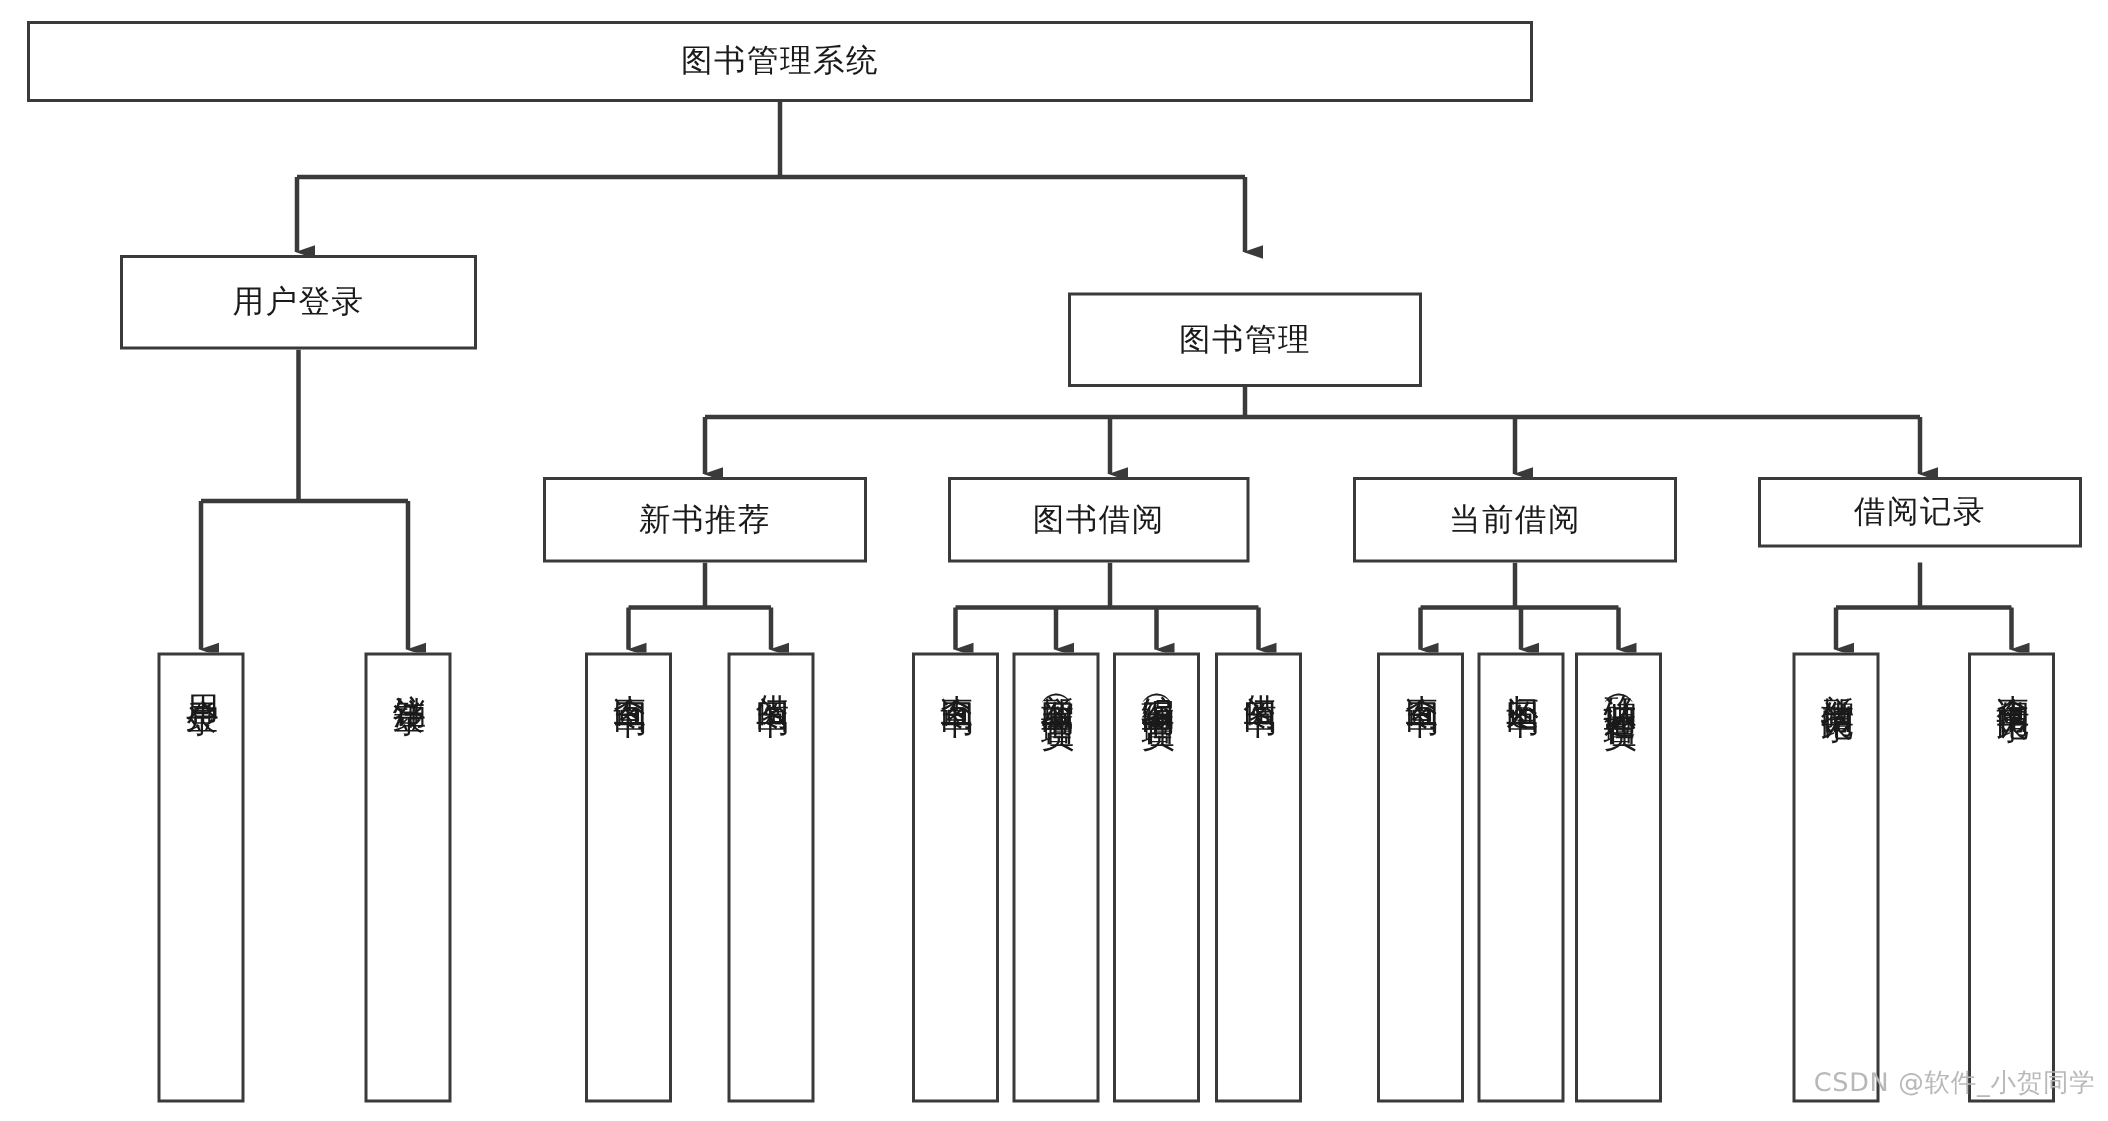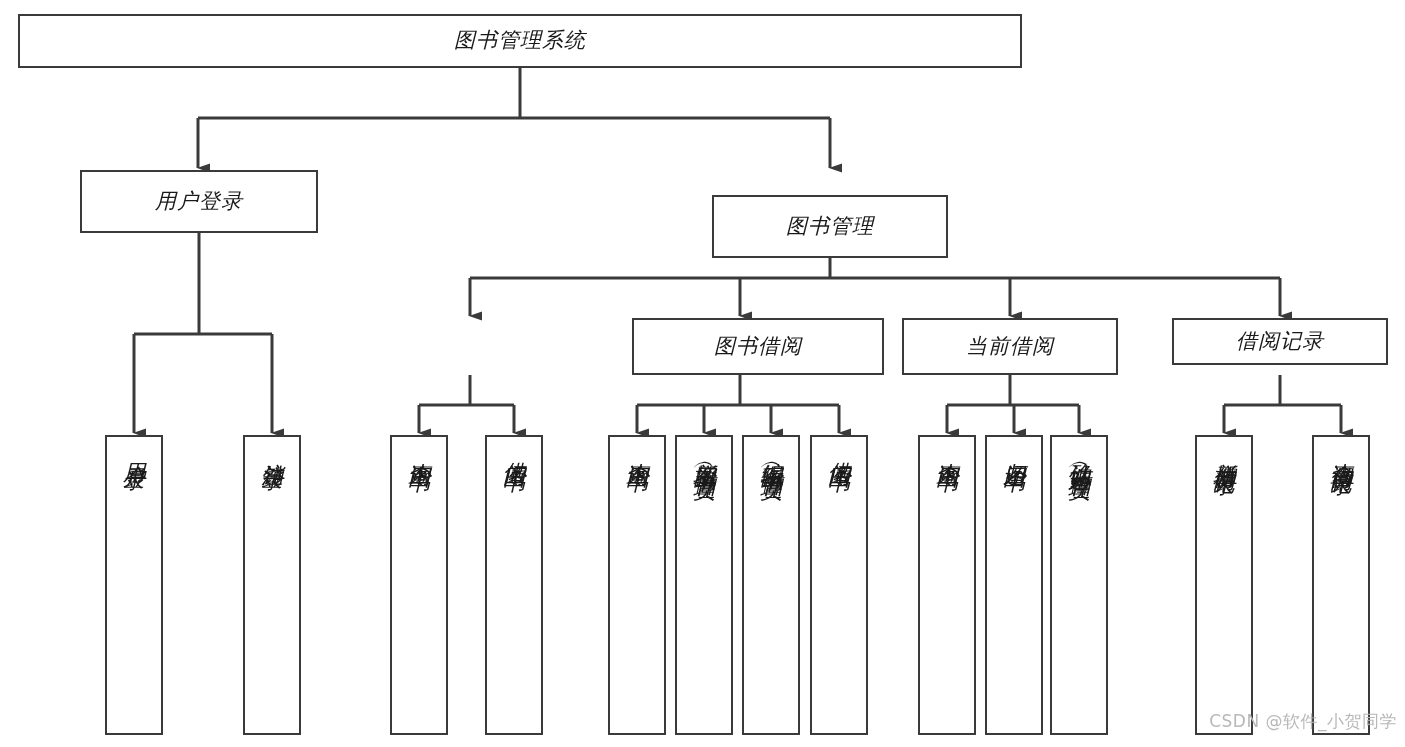--- a/index.html
+++ b/index.html
@@ -27,21 +27,20 @@
   }
   .node {
     position: absolute;
     box-sizing: border-box;
     background: #ffffff;
     border: 2.5px solid #3a3a3a;
     display: flex;
     align-items: center;
     justify-content: center;
     color: #1a1a1a;
-    font-style: italic;
   }
   .node-h {
     font-size: 21px;
     line-height: 1.2;
     letter-spacing: 1px;
     white-space: nowrap;
   }
   .node-v {
     align-items: flex-start;
     justify-content: center;
@@ -128,21 +127,24 @@
     <span>图书管理系统</span>
   </div>
 
   <div class="node node-h" style="left:80px; top:170px; width:238px; height:63px;">
     <span>用户登录</span>
   </div>
   <div class="node node-h" style="left:712px; top:170px; width:236px; height:63px;margin-top:25px;">
     <span>图书管理</span>
   </div>
 
-  <div class="node node-h" style="left:632px; top:318px; width:252px; height:57px;">
+  <div class="node node-h" style="left:362px; top:318px; width:216px; height:57px;">
+    <span>新书推荐</span>
+  </div>
+  <div class="node node-h" style="left:632px; top:318px; width:201px; height:57px;">
     <span>图书借阅</span>
   </div>
   <div class="node node-h" style="left:902px; top:318px; width:216px; height:57px;">
     <span>当前借阅</span>
   </div>
   <div class="node node-h" style="left:1172px; top:318px; width:216px; height:47px;">
     <span>借阅记录</span>
   </div>
 
   <div class="node node-v" style="left:105px; top:435px; width:58px; height:300px;">

